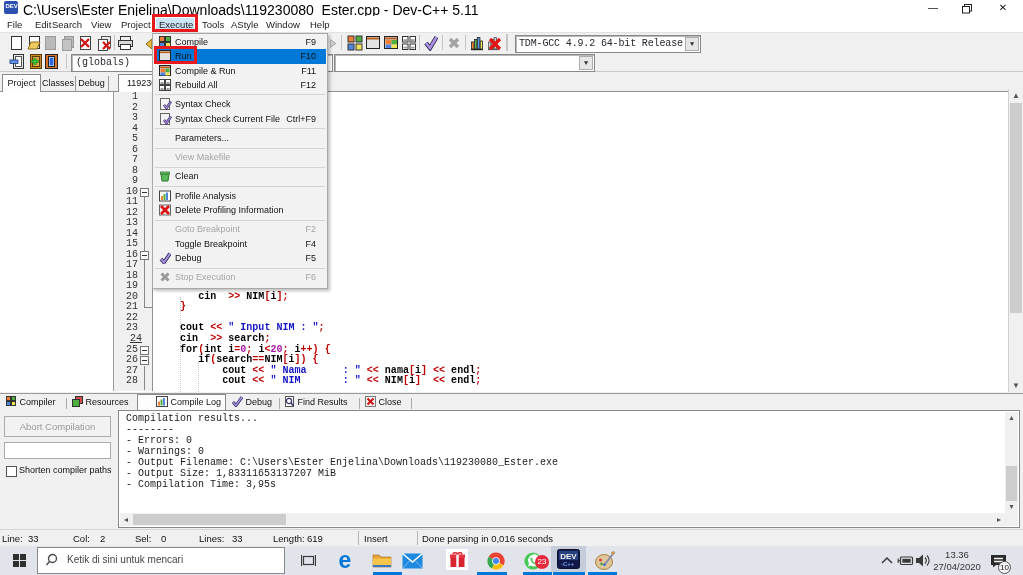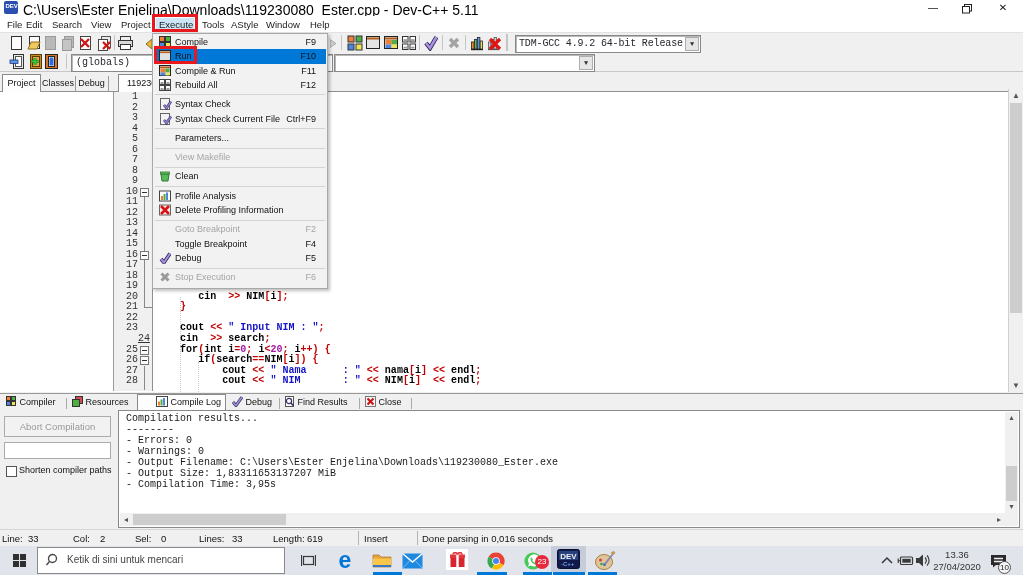--- a/index.html
+++ b/index.html
@@ -84,21 +84,21 @@
     <div class="abs" id="titletxt">C:\Users\Ester Enjelina\Downloads\119230080_Ester.cpp - Dev-C++ 5.11</div>
     <div class="wbtn" style="left:926px;">—</div>
     <svg class="px" style="left:962px;top:4px;" width="11" height="10">
         <rect x="2.5" y="0.5" width="7" height="6.5" fill="#fff" stroke="#222"></rect>
         <rect x="0.5" y="2.5" width="7" height="6.5" fill="#fff" stroke="#222"></rect>
       </svg>
     <div class="wbtn" style="left:996px;">✕</div>
   </div>
   <div class="abs" id="menubar">
     <div class="mitem" style="left:7px;">File</div>
-    <div class="mitem" style="left:26px;">Edit</div>
+    <div class="mitem" style="left:35px;">Edit</div>
     <div class="mitem" style="left:52px;">Search</div>
     <div class="mitem" style="left:91px;">View</div>
     <div class="mitem" style="left:121px;">Project</div>
     <div class="abs" id="exehl"></div>
     <div class="mitem" style="left:159px;">Execute</div>
     <div class="mitem" style="left:202px;">Tools</div>
     <div class="mitem" style="left:231px;">AStyle</div>
     <div class="mitem" style="left:266px;">Window</div>
     <div class="mitem" style="left:310px;">Help</div>
     <div class="abs" id="exebox"></div>
@@ -252,21 +252,21 @@
     <div class="lnum" style="left:0px;top:136.8px;line-height:10.6px;">14</div>
     <div class="lnum" style="left:0px;top:147.3px;line-height:10.6px;">15</div>
     <div class="lnum" style="left:0px;top:157.8px;line-height:10.6px;">16</div>
     <div class="lnum" style="left:0px;top:168.3px;line-height:10.6px;">17</div>
     <div class="lnum" style="left:0px;top:178.8px;line-height:10.6px;">18</div>
     <div class="lnum" style="left:0px;top:189.4px;line-height:10.6px;">19</div>
     <div class="lnum" style="left:0px;top:199.9px;line-height:10.6px;">20</div>
     <div class="lnum" style="left:0px;top:210.4px;line-height:10.6px;">21</div>
     <div class="lnum" style="left:0px;top:220.9px;line-height:10.6px;">22</div>
     <div class="lnum" style="left:0px;top:231.4px;line-height:10.6px;">23</div>
-    <div class="lnum" style="left:12px;top:242.0px;line-height:10.6px;text-decoration:underline;">24</div>
+    <div class="lnum" style="left:4px;top:242.0px;line-height:10.6px;text-decoration:underline;">24</div>
     <div class="lnum" style="left:0px;top:252.5px;line-height:10.6px;">25</div>
     <div class="lnum" style="left:0px;top:263.0px;line-height:10.6px;">26</div>
     <div class="lnum" style="left:0px;top:273.5px;line-height:10.6px;">27</div>
     <div class="lnum" style="left:0px;top:284.0px;line-height:10.6px;">28</div>
     <div class="fold" style="left:26px;top:95.7px;"></div>
     <div class="fold" style="left:26px;top:158.8px;"></div>
     <div class="fold" style="left:26px;top:253.5px;"></div>
     <div class="fold" style="left:26px;top:264.0px;"></div>
     <div class="abs" style="left:30px;top:104.5px;width:1px;height:54px;background:#888;"></div>
     <div class="abs" style="left:30px;top:168px;width:1px;height:47px;background:#888;"></div>

